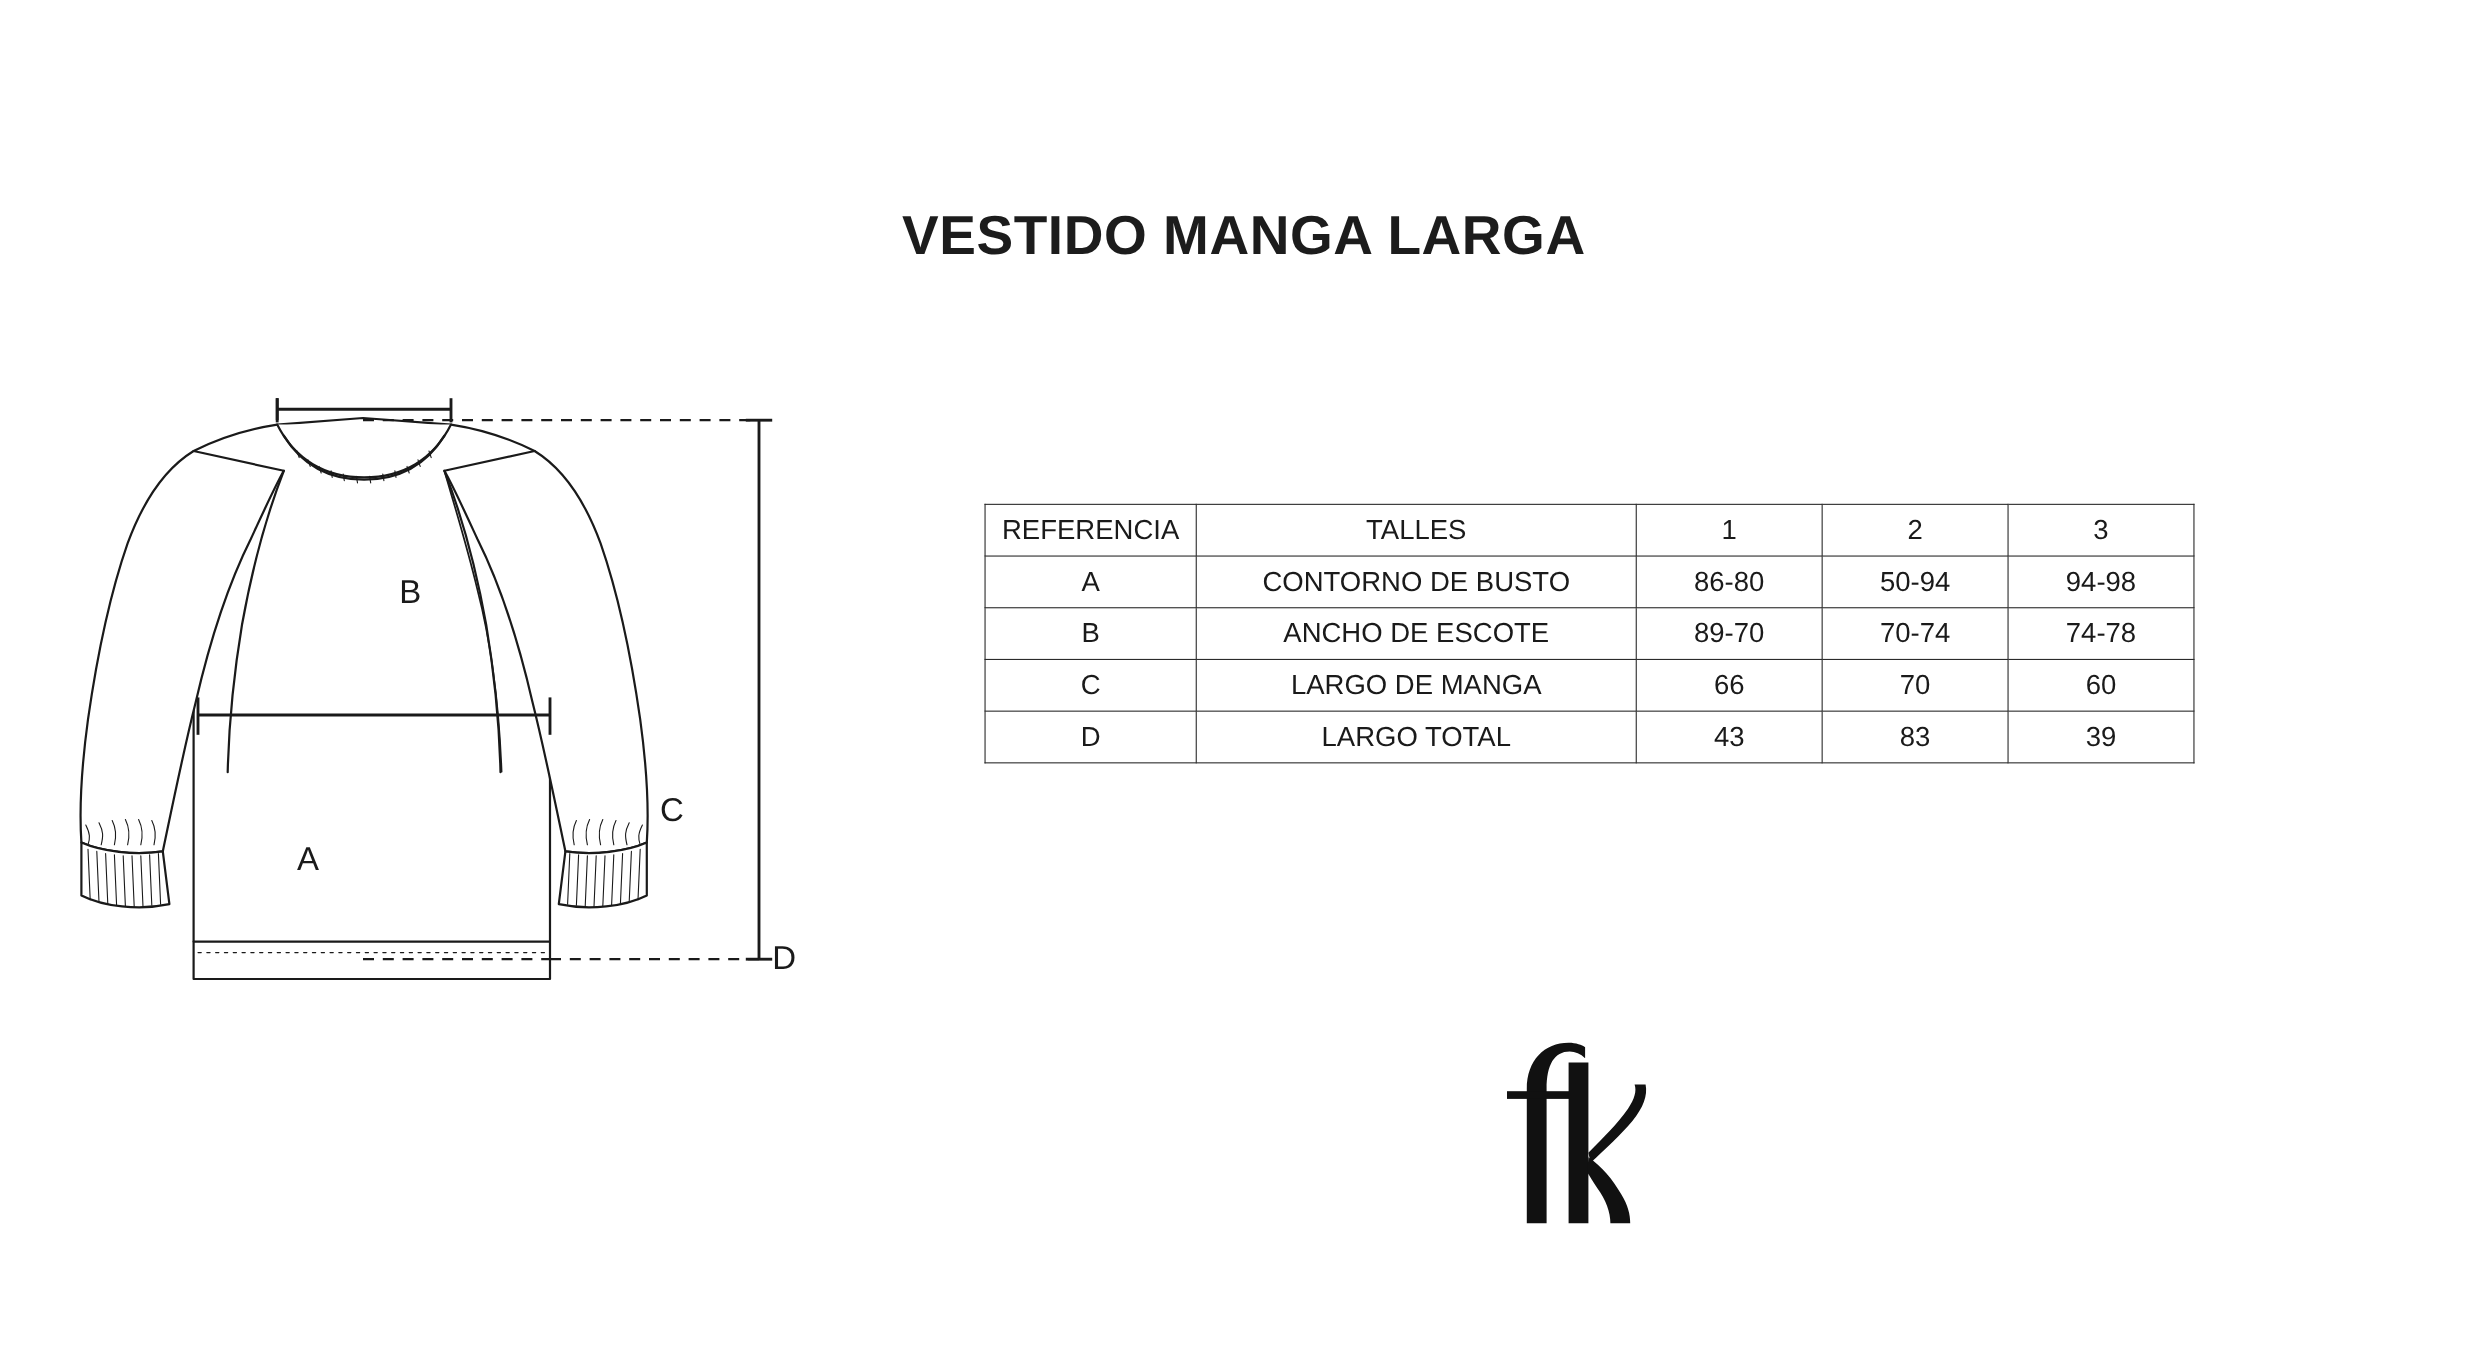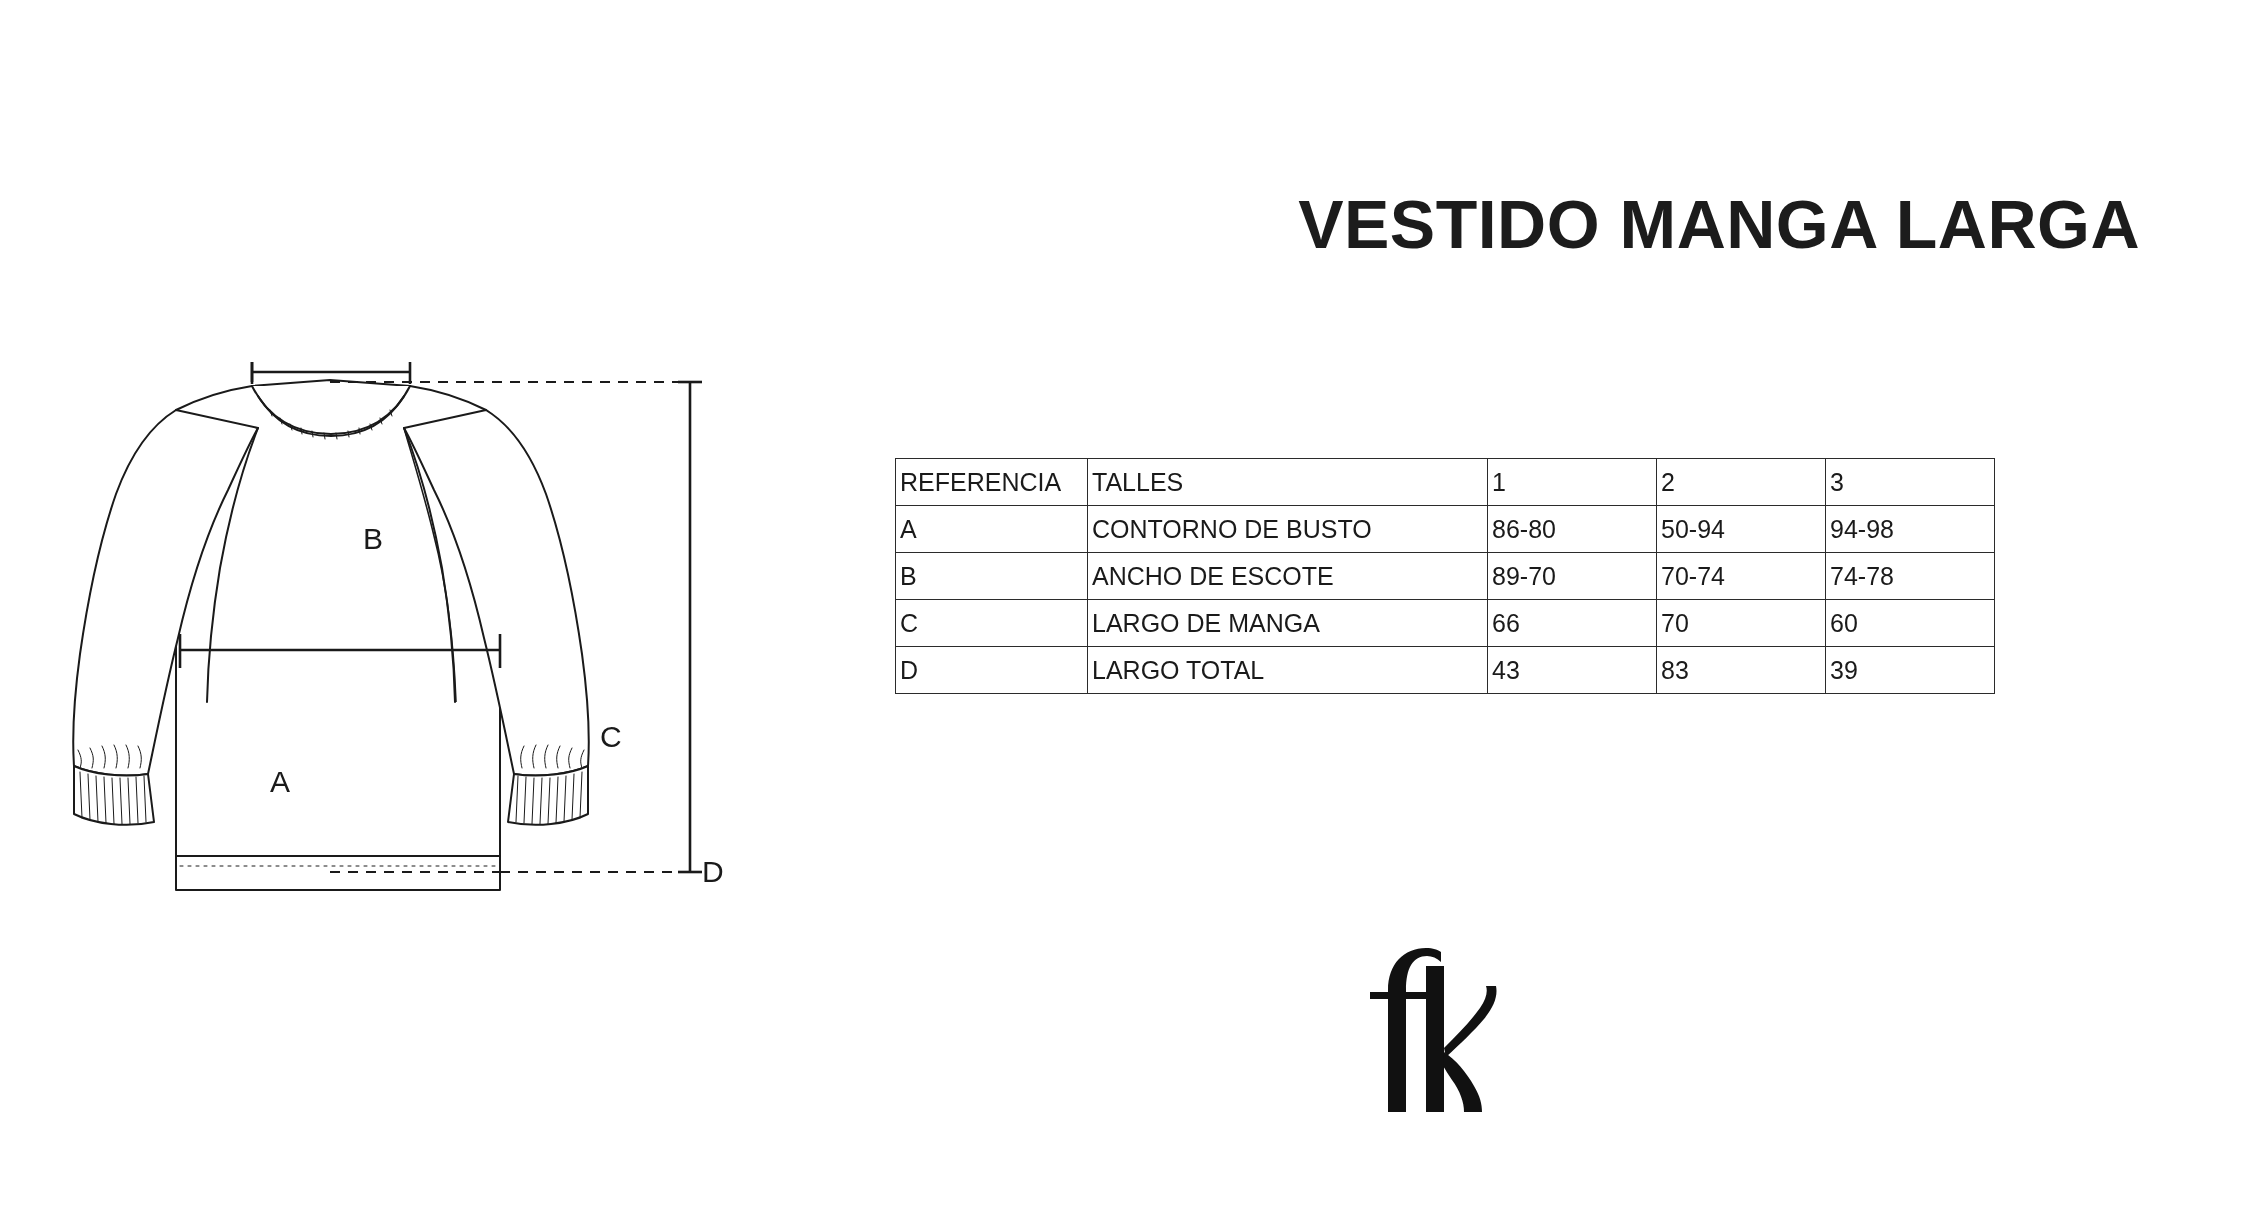--- a/index.html
+++ b/index.html
@@ -41,42 +41,43 @@
   .lbl-a { left: 240px; top: 515px; }
   .lbl-c { left: 570px; top: 470px; }
   .lbl-d { left: 672px; top: 605px; }
 
   
   .title {
     position: absolute;
     left: 820px;
     top: 185px;
     width: 1320px;
-    text-align: right;
-    font-size: 68px;
+    text-align: left;
+    font-size: 50px;
     font-weight: bold;
     letter-spacing: 0.5px;
     color: #1c1c1c;
     white-space: nowrap;
   }
 
   .table-wrap {
     position: absolute;
     left: 895px;
     top: 458px;
     width: 1100px;
   }
   table.size-table {
     border-collapse: collapse;
     width: 100%;
     table-layout: fixed;
   }
   table.size-table td {
     border: 1.6px solid #2b2b2b;
     height: 46px;
+    text-align: center;
     vertical-align: middle;
     font-size: 25px;
     font-weight: 400;
     color: #1a1a1a;
     padding: 0 4px;
     white-space: nowrap;
   }
   table.size-table col.c-ref { width: 192px; }
   table.size-table col.c-name { width: 400px; }
   table.size-table col.c-sz { width: 169px; }

